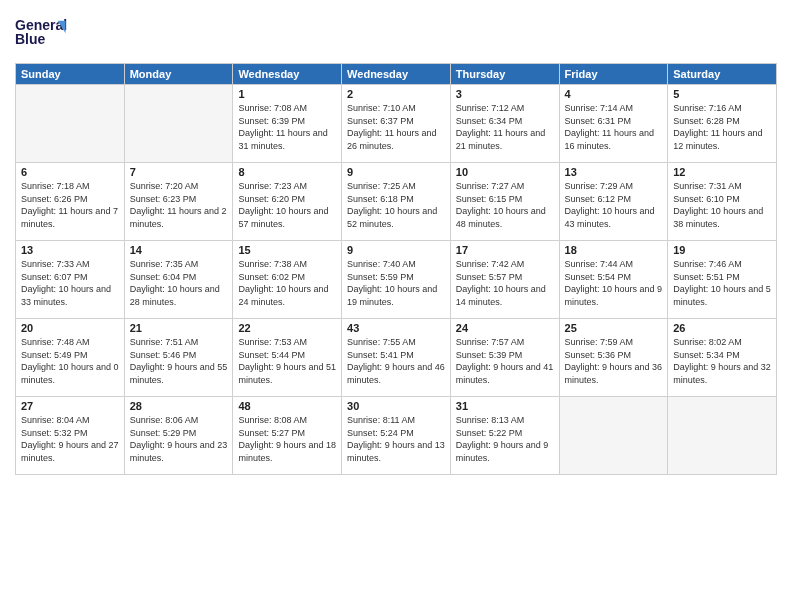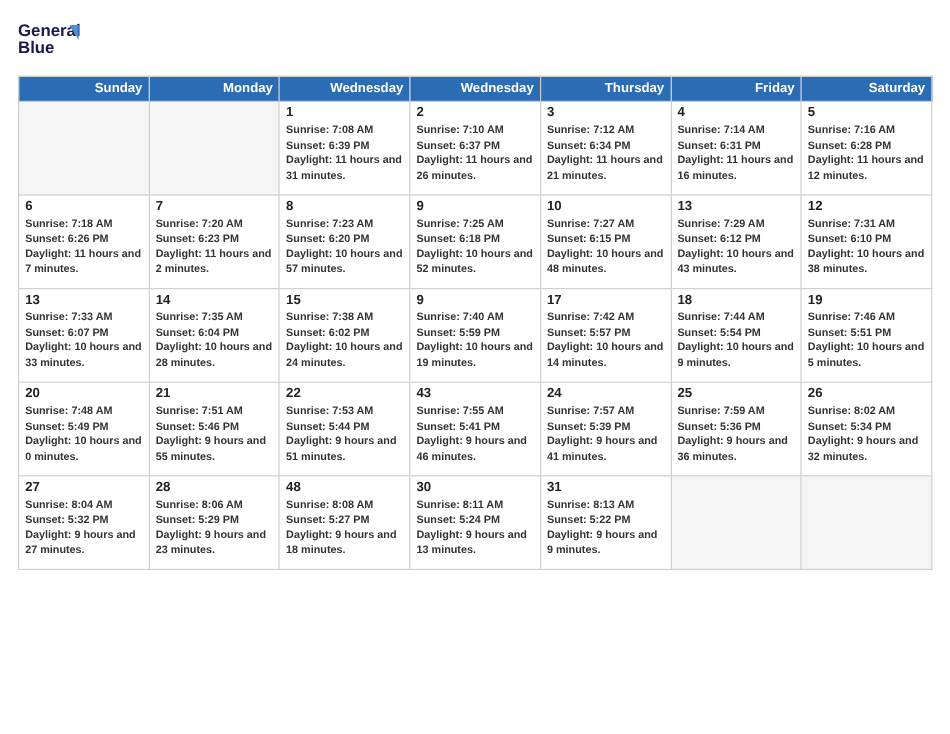--- a/index.html
+++ b/index.html
@@ -44,21 +44,21 @@
       width: 100%;
       border-collapse: collapse;
       table-layout: fixed;
     }
     .calendar th {
       background: #2a6db5;
       color: #fff;
       font-size: 11px;
       font-weight: bold;
       padding: 4px 5px;
-      text-align: right;
+      text-align: left;
       border: 1px solid #ccc;
     }
     .calendar td {
       border: 1px solid #d0d0d0;
       vertical-align: top;
       padding: 3px 5px;
       font-size: 9.5px;
       color: #333;
       height: 78px;
       background: #fff;
@@ -70,21 +70,20 @@
       font-size: 11px;
       font-weight: bold;
       color: #222;
       display: block;
       margin-bottom: 2px;
     }
     .day-info {
       font-size: 9px;
       line-height: 1.4;
       color: #333;
-      font-weight: bold;
     }
     .logo-svg {
       width: 70px;
       height: 45px;
     }
   </style>
 </head>
 <body>
 
 <div class="page">

